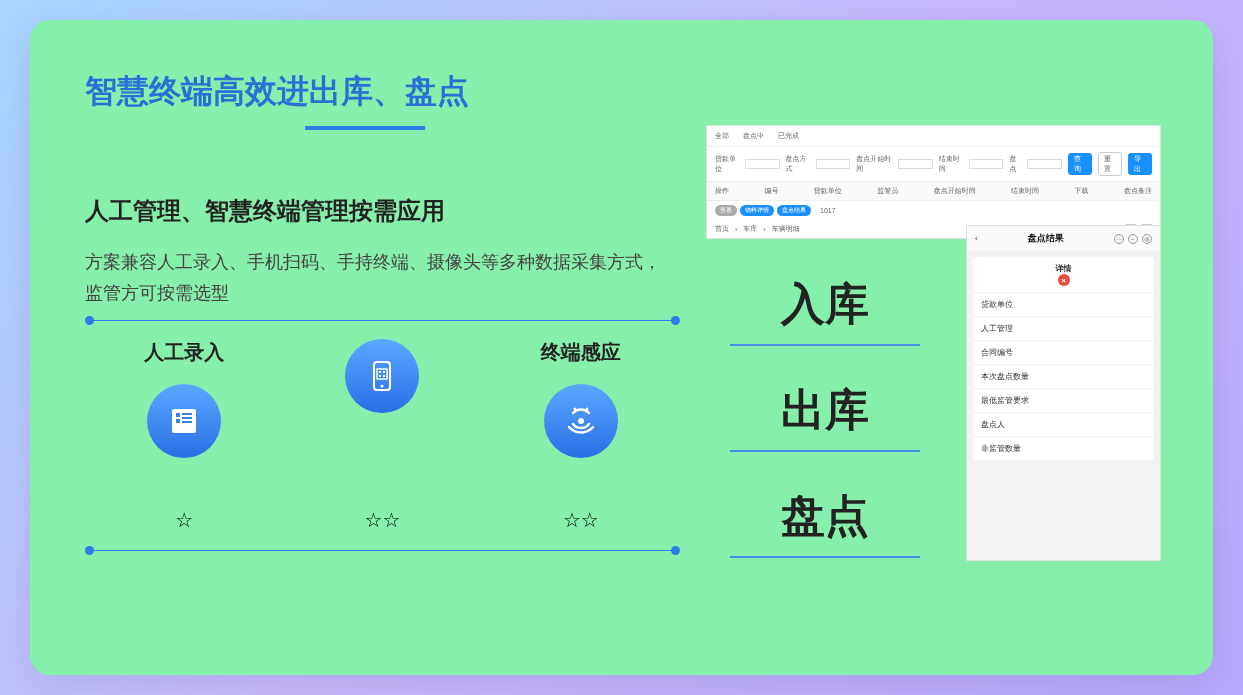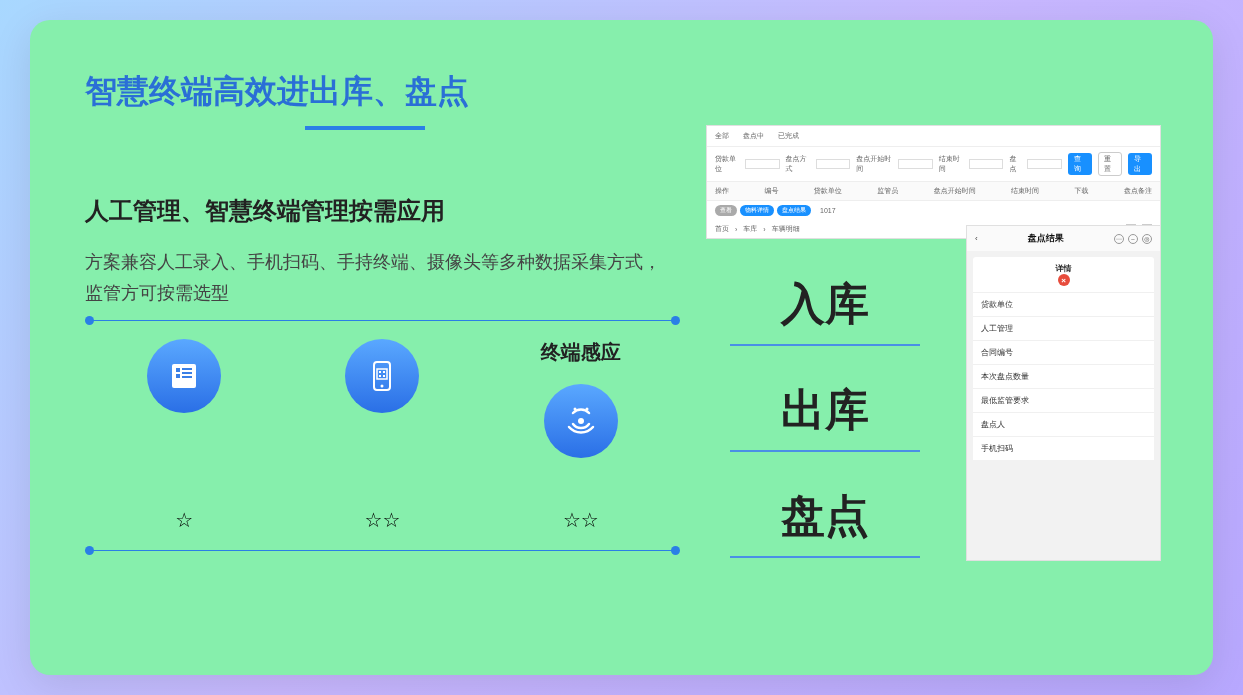--- a/index.html
+++ b/index.html
@@ -161,20 +161,21 @@
   <div class="title">智慧终端高效进出库、盘点</div>
   <div class="title-underline"></div>
 
   <div class="subtitle">人工管理、智慧终端管理按需应用</div>
   <div class="desc">方案兼容人工录入、手机扫码、手持终端、摄像头等多种数据采集方式，监管方可按需选型</div>
 
   <div class="methods-wrap">
     <div class="dot-rule"></div>
     <div class="methods">
       <div class="method">
+        <div class="method-label">人工录入</div>
         <div class="icon-circle">
           <svg width="36" height="36" viewBox="0 0 36 36">
               <rect x="6" y="6" width="24" height="24" rx="2" fill="#fff"></rect>
               <rect x="10" y="10" width="4" height="4" fill="#3a7fe6"></rect>
               <rect x="10" y="16" width="4" height="4" fill="#3a7fe6"></rect>
               <rect x="16" y="10" width="10" height="2" fill="#3a7fe6"></rect>
               <rect x="16" y="14" width="10" height="2" fill="#3a7fe6"></rect>
               <rect x="16" y="18" width="10" height="2" fill="#3a7fe6"></rect>
             </svg>
         </div>
@@ -301,19 +302,19 @@
       </div>
     <div class="row">
         <span>最低监管要求</span>
         <span class="val"></span>
       </div>
     <div class="row">
         <span>盘点人</span>
         <span class="val"></span>
       </div>
     <div class="row">
-        <span>手机扫码</span>
+        <span>非监管数量</span>
         <span class="val"></span>
       </div>
     <div class="spacer"></div>
   </div>
 
 </div>
 
 </body></html>

